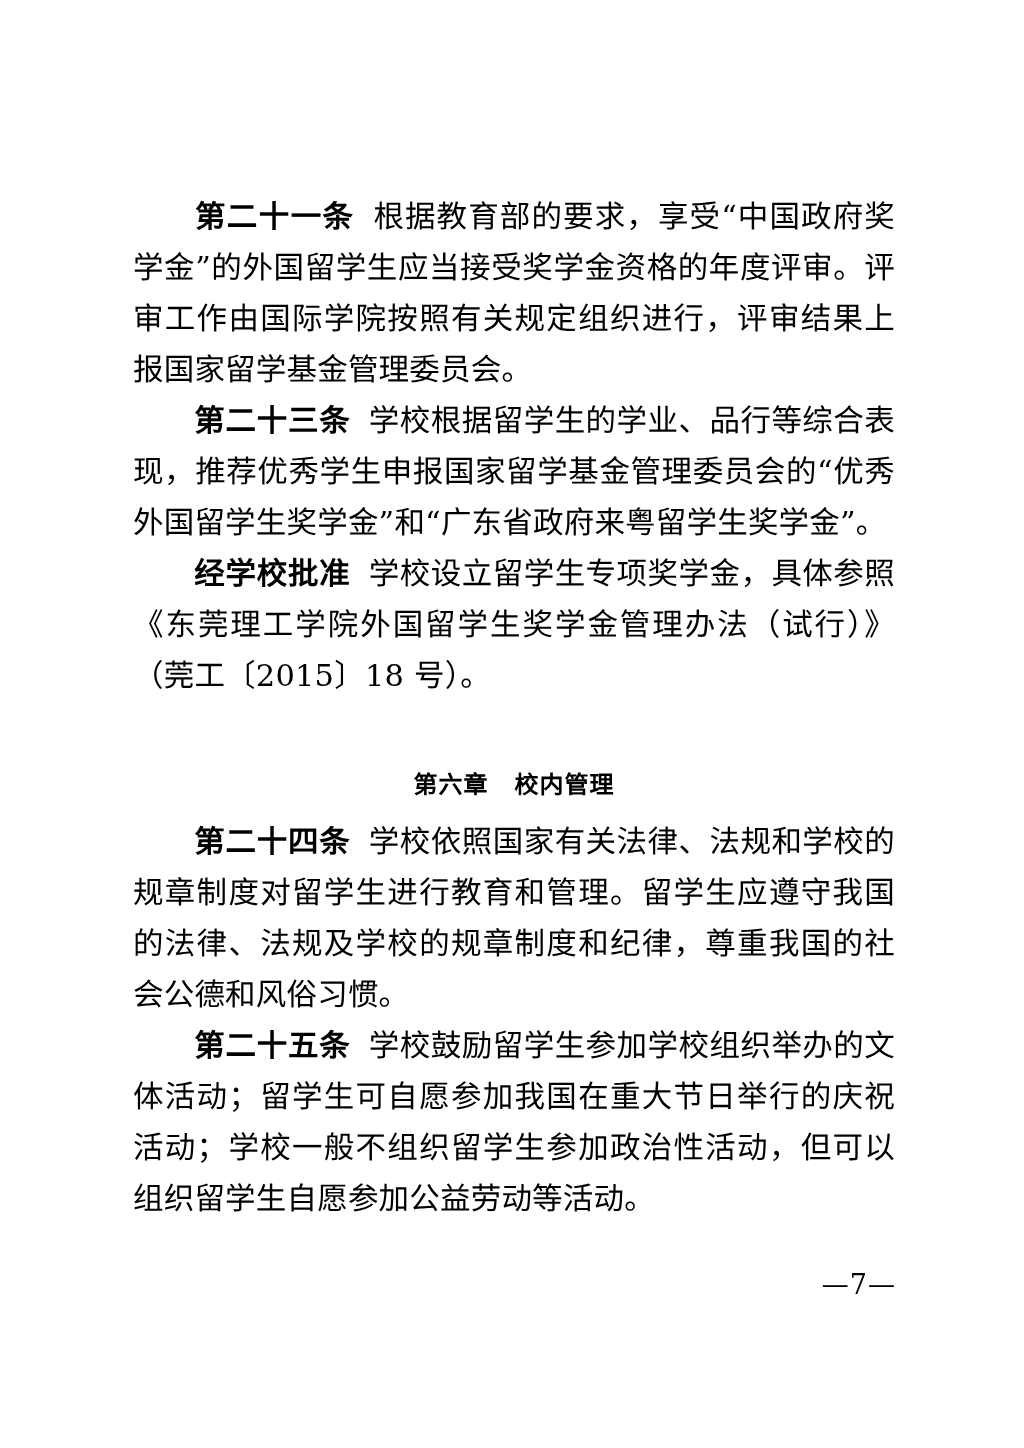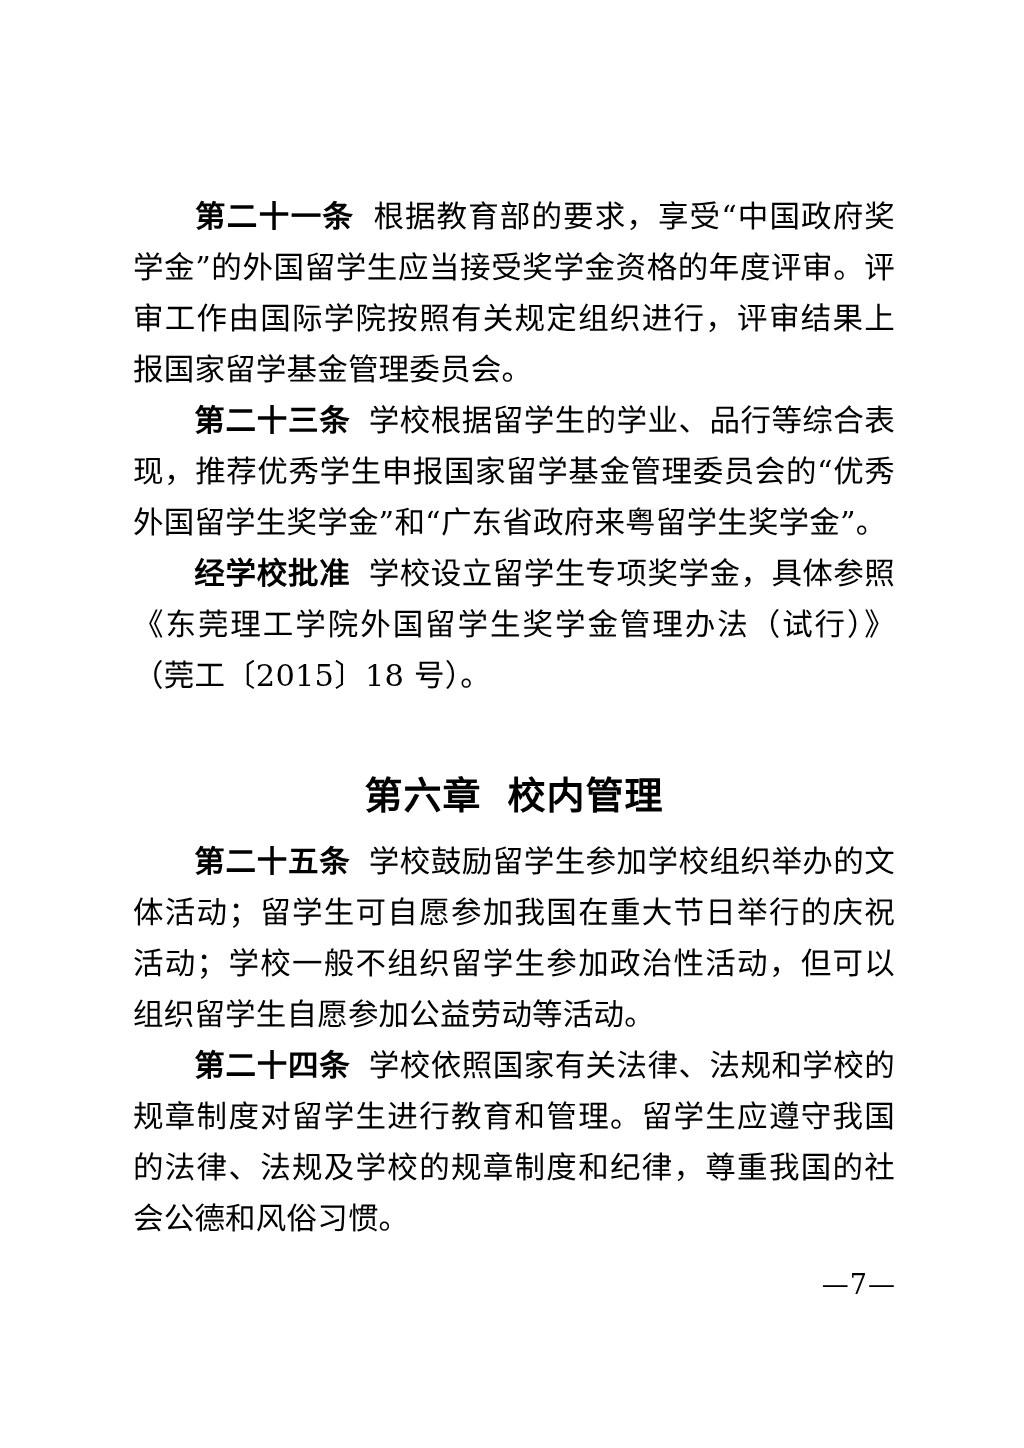--- a/index.html
+++ b/index.html
@@ -45,21 +45,21 @@
     letter-spacing: 0.5px;
   }
   .gap-after-label {
     display: inline-block;
     width: 18px;
   }
   .chapter-heading {
     margin-top: 46px;
     margin-bottom: 10px;
     text-align: center;
-    font-size: 38px;
+    font-size: 24px;
     font-weight: bold;
     font-family: "DejaVu Sans", "Liberation Sans", sans-serif;
     letter-spacing: 1px;
   }
   .chapter-heading .ch-gap {
     display: inline-block;
     width: 26px;
   }
   .spacer-block {
     height: 18px;
@@ -91,24 +91,24 @@
       <span class="indent"></span><span class="art-label">经学校批准</span><span class="gap-after-label"></span><span>学校设立留学生专项奖学金，具体参照《东莞理工学院外国留学生奖学金管理办法（试行）》（莞工〔2015〕18 号）。</span>
     </p>
 
     <div class="spacer-block"></div>
 
     <div class="chapter-heading">
       <span>第六章</span><span class="ch-gap"></span><span>校内管理</span>
     </div>
 
     <p class="para">
-      <span class="indent"></span><span class="art-label">第二十五条</span><span class="gap-after-label"></span><span>学校鼓励留学生参加学校组织举办的文体活动；留学生可自愿参加我国在重大节日举行的庆祝活动；学校一般不组织留学生参加政治性活动，但可以组织留学生自愿参加公益劳动等活动。</span>
+      <span class="indent"></span><span class="art-label">第二十四条</span><span class="gap-after-label"></span><span>学校依照国家有关法律、法规和学校的规章制度对留学生进行教育和管理。留学生应遵守我国的法律、法规及学校的规章制度和纪律，尊重我国的社会公德和风俗习惯。</span>
     </p>
 
     <p class="para">
-      <span class="indent"></span><span class="art-label">第二十四条</span><span class="gap-after-label"></span><span>学校依照国家有关法律、法规和学校的规章制度对留学生进行教育和管理。留学生应遵守我国的法律、法规及学校的规章制度和纪律，尊重我国的社会公德和风俗习惯。</span>
+      <span class="indent"></span><span class="art-label">第二十五条</span><span class="gap-after-label"></span><span>学校鼓励留学生参加学校组织举办的文体活动；留学生可自愿参加我国在重大节日举行的庆祝活动；学校一般不组织留学生参加政治性活动，但可以组织留学生自愿参加公益劳动等活动。</span>
     </p>
 
 
   </div>
 
   <div class="page-number">—7—</div>
 </div>
 
 </body></html>

